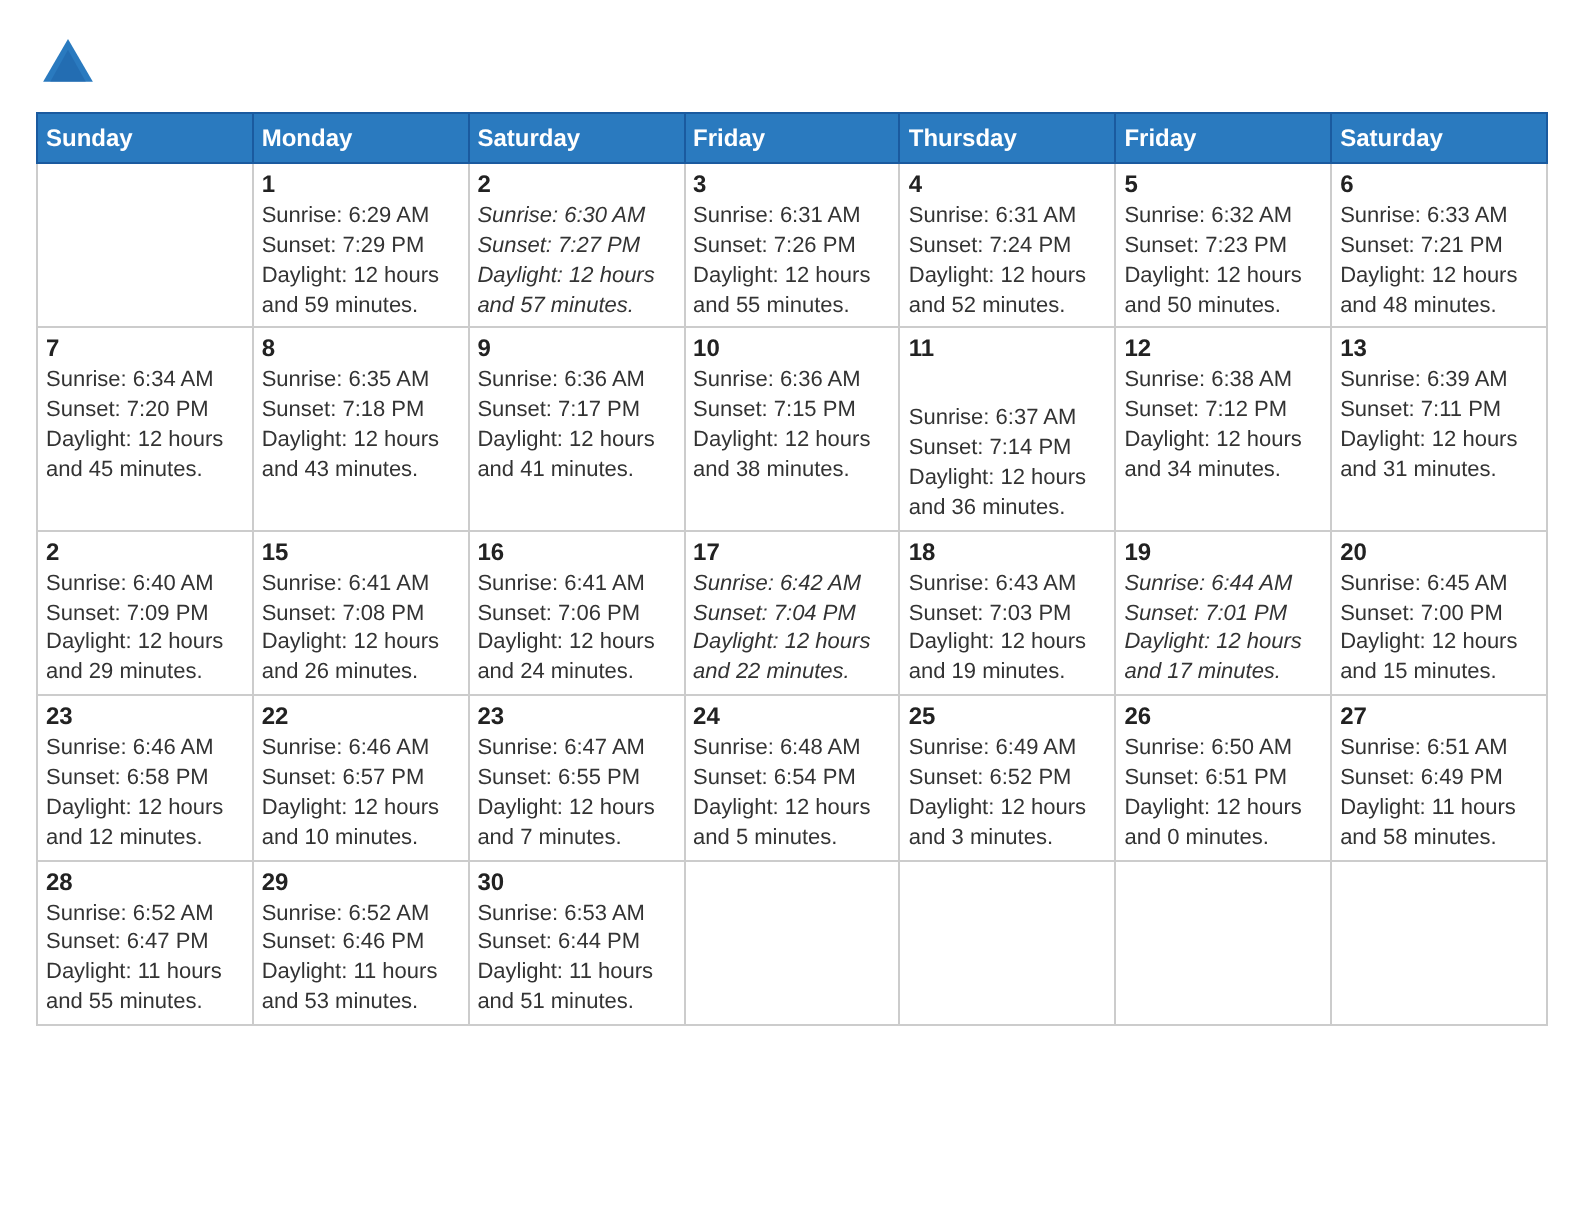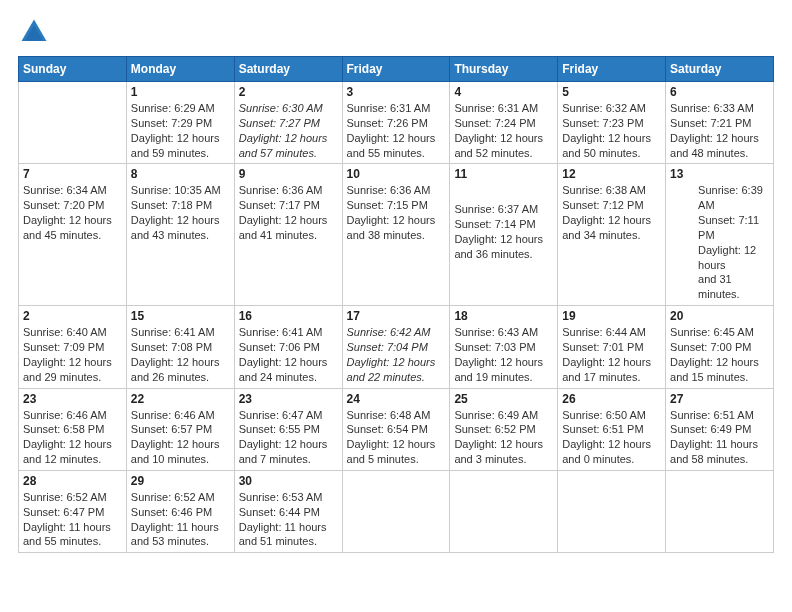--- a/index.html
+++ b/index.html
@@ -181,21 +181,21 @@
         <tr>
           <td>
             <span class="day-num">7</span>
             <div class="cell-info" style="white-space: pre-line;">Sunrise: 6:34 AM
 Sunset: 7:20 PM
 Daylight: 12 hours
 and 45 minutes.</div>
           </td>
           <td>
             <span class="day-num">8</span>
-            <div class="cell-info" style="white-space: pre-line;">Sunrise: 10:35 AM
+            <div class="cell-info" style="white-space: pre-line;">Sunrise: 6:35 AM
 Sunset: 7:18 PM
 Daylight: 12 hours
 and 43 minutes.</div>
           </td>
           <td>
             <span class="day-num">9</span>
             <div class="cell-info" style="white-space: pre-line;">Sunrise: 6:36 AM
 Sunset: 7:17 PM
 Daylight: 12 hours
 and 41 minutes.</div>
@@ -216,21 +216,21 @@
           </td>
           <td>
             <span class="day-num">12</span>
             <div class="cell-info" style="white-space: pre-line;">Sunrise: 6:38 AM
 Sunset: 7:12 PM
 Daylight: 12 hours
 and 34 minutes.</div>
           </td>
           <td>
             <span class="day-num">13</span>
-            <div class="cell-info" style="white-space: pre-line; margin-left: 28px;">Sunrise: 6:39 AM
+            <div class="cell-info" style="white-space: pre-line;">Sunrise: 6:39 AM
 Sunset: 7:11 PM
 Daylight: 12 hours
 and 31 minutes.</div>
           </td>
         </tr>
         <tr>
           <td>
             <span class="day-num">2</span>
             <div class="cell-info" style="white-space: pre-line;">Sunrise: 6:40 AM
 Sunset: 7:09 PM
@@ -260,21 +260,21 @@
           </td>
           <td>
             <span class="day-num">18</span>
             <div class="cell-info" style="white-space: pre-line;">Sunrise: 6:43 AM
 Sunset: 7:03 PM
 Daylight: 12 hours
 and 19 minutes.</div>
           </td>
           <td>
             <span class="day-num">19</span>
-            <div class="cell-info" style="white-space: pre-line;">Sunrise: 6:44 AM
+            <div class="cell-info" style="white-space: pre-line; font-style: italic;">Sunrise: 6:44 AM
 Sunset: 7:01 PM
 Daylight: 12 hours
 and 17 minutes.</div>
           </td>
           <td>
             <span class="day-num">20</span>
             <div class="cell-info" style="white-space: pre-line;">Sunrise: 6:45 AM
 Sunset: 7:00 PM
 Daylight: 12 hours
 and 15 minutes.</div>

